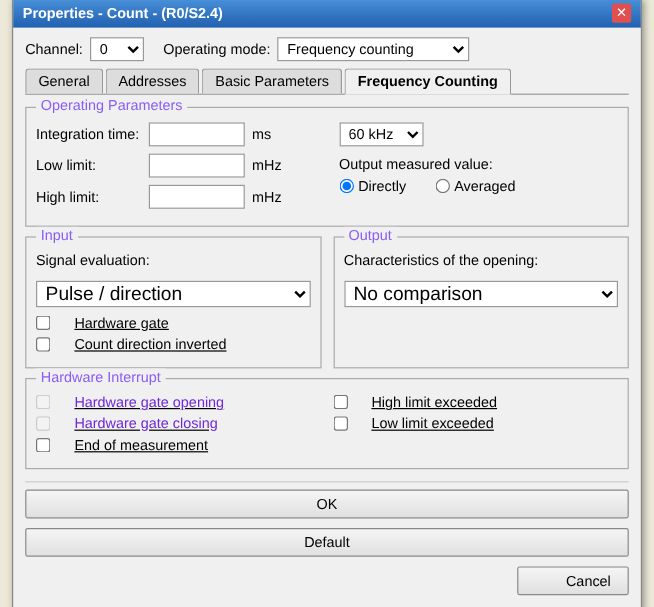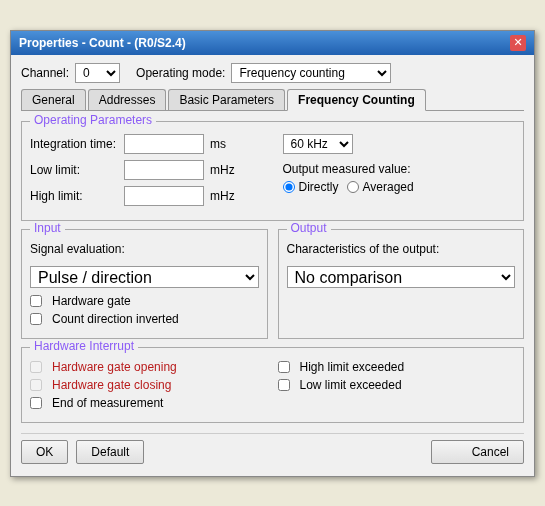--- a/index.html
+++ b/index.html
@@ -129,21 +129,21 @@
       gap: 4px;
       margin-bottom: 8px;
     }
     .max-counting-label {
       font-size: 12px;
       flex: 1;
     }
     .radio-group {
       display: flex;
       align-items: center;
-      gap: 8px;
+      gap: 24px;
       margin-top: 4px;
     }
     .radio-option {
       display: flex;
       align-items: center;
       gap: 4px;
       font-size: 12px;
     }
     .two-col {
       display: flex;
@@ -155,23 +155,24 @@
     }
     .section-inner {
       border: 1px solid #aaa;
       padding: 6px 8px 8px 8px;
       position: relative;
       height: 100%;
     }
     .checkbox-row {
       display: flex;
       align-items: center;
-      gap: 10px;
+      gap: 20px;
       margin-bottom: 4px;
       font-size: 12px;
+      text-decoration: underline;
     }
     input[type="checkbox"] {
       width: 12px;
       height: 12px;
     }
     input[type="radio"] {
       width: 12px;
       height: 12px;
     }
     .dropdown-select {
@@ -186,33 +187,34 @@
     }
     .hw-left { flex: 1; }
     .hw-right { flex: 1; }
     .bottom-buttons {
       display: flex;
       justify-content: flex-start;
       gap: 8px;
       padding: 6px 0 4px 0;
       border-top: 1px solid #ccc;
       margin-top: 10px;
+      flex-direction: column;
     }
     .btn {
       padding: 3px 14px;
       font-size: 12px;
       border: 1px solid #888;
       background: linear-gradient(to bottom, #f5f5f5, #e0e0e0);
       cursor: pointer;
       border-radius: 2px;
       height: 24px;
     }
     .btn-cancel { margin-left: auto; padding-left: 40px; }
     .disabled-text {
-      color: #b91c1c;
+      color: #6d28d9;
       font-size: 12px;
     }
   </style>
 </head>
 <body>
 
 <div class="window">
 
   <div class="titlebar">
     <span>Properties - Count - (R0/S2.4)</span>
@@ -302,21 +304,21 @@
                 <span>Count direction inverted</span>
               </div>
             </div>
           </div>
         </div>
       </div>
       <div class="col-half">
         <div class="section-inner">
           <span class="group-label">Output</span>
           <div style="margin-top:6px;">
-            <div style="font-size:12px; margin-bottom:4px;">Characteristics of the output:</div>
+            <div style="font-size:12px; margin-bottom:4px;">Characteristics of the opening:</div>
             <select class="dropdown-select">
               <option>No comparison</option>
               <option>Within range</option>
               <option>Outside range</option>
             </select>
           </div>
         </div>
       </div>
     </div>
 

